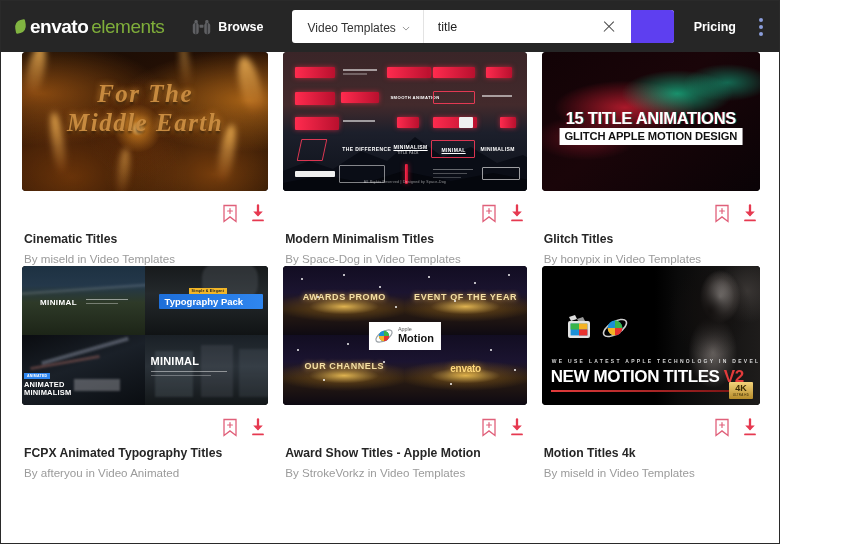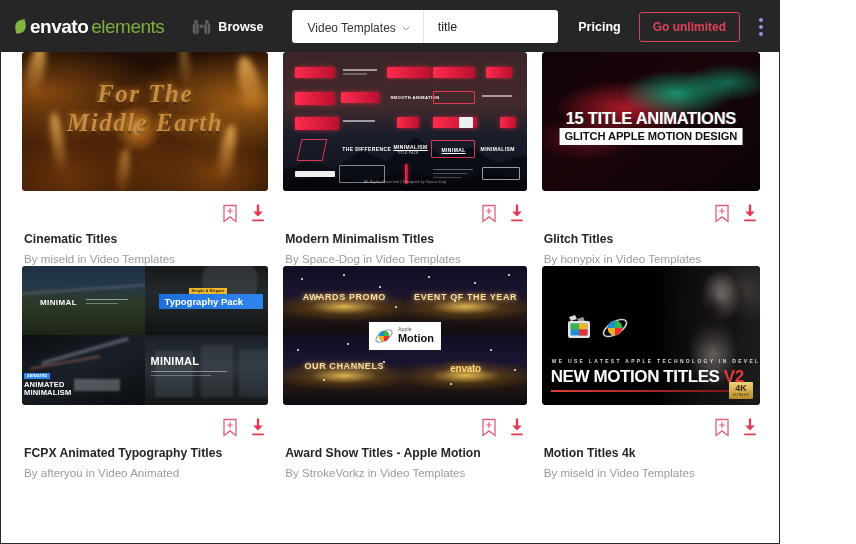--- a/index.html
+++ b/index.html
@@ -493,21 +493,20 @@
         <input class="search-input" type="text" value="title" style="">
         <span class="clear-x"></span>
       </div>
       <div class="search-btn">
         
       </div>
     </div>
 
     <div class="pricing">Pricing</div>
 
-    <button class="go-unlimited">Go unlimited</button>
 
     <div class="kebab">
       <span></span>
       <span></span>
       <span></span>
     </div>
   </div>
 
 
   <div class="grid">

